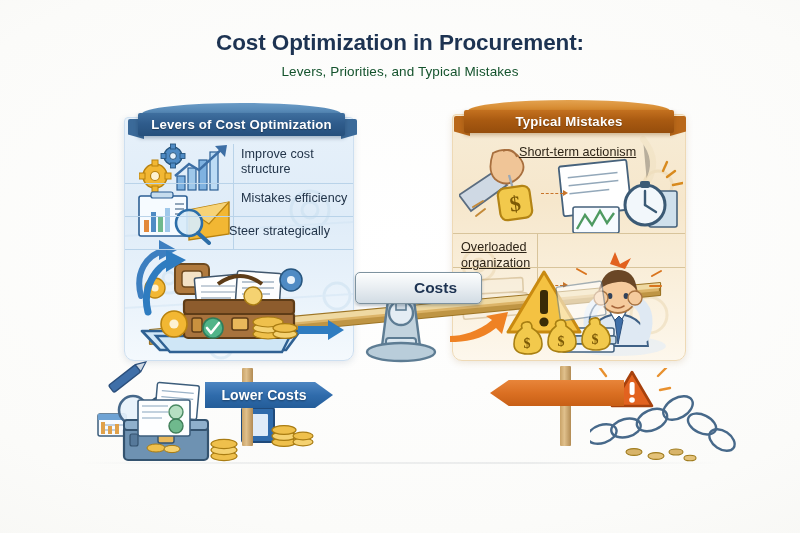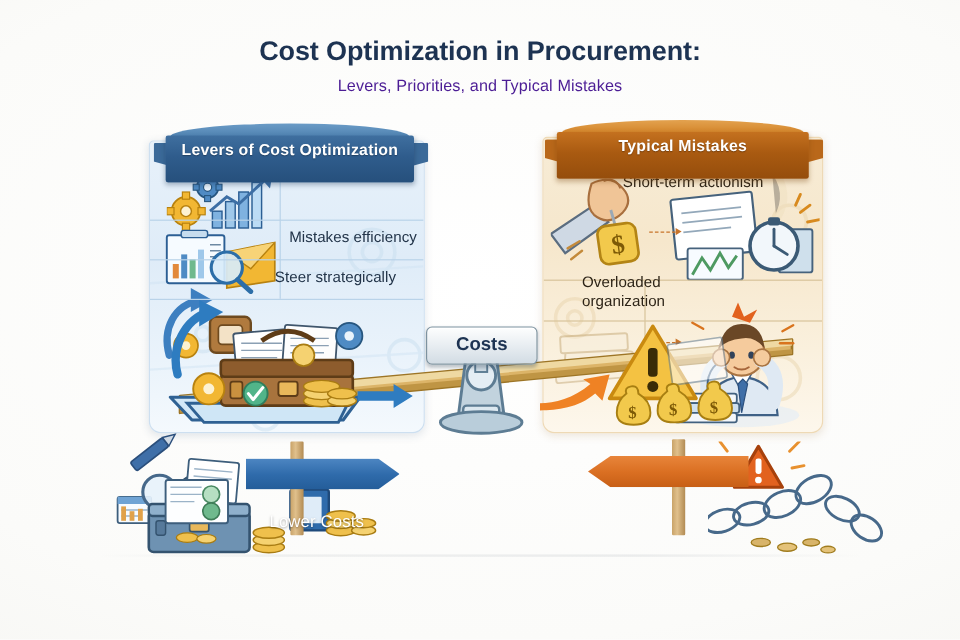--- a/index.html
+++ b/index.html
@@ -38,21 +38,21 @@
     font-size: 22.5px;
     font-weight: bold;
     color: #1d3352;
     letter-spacing: -0.1px;
     line-height: 1.15;
   }
   #subtitle {
     margin-top: 8px;
     font-size: 13.5px;
     font-weight: normal;
-    color: #4c1d95;
+    color: #14532d;
     letter-spacing: 0.1px;
   }
 
   
   .panel {
     position: absolute;
     z-index: 10;
   }
   
   #panel-levers {
@@ -93,21 +93,21 @@
 
   
   .ribbon {
     position: absolute;
     z-index: 30;
     text-align: center;
     color: #ffffff;
     font-size: 13.2px;
     font-weight: bold;
     line-height: 23px;
-    height: 39px;
+    height: 23px;
     letter-spacing: 0.2px;
     text-shadow: 0 1px 1px rgba(0,0,0,0.33);
   }
   #ribbon-levers {
     left: 138px;
     top: 113px;
     width: 207px;
     background: linear-gradient(180deg, #3f6f9f 0%, #2f5c8c 45%, #26507c 100%);
     border-radius: 2px;
     box-shadow: 0 2px 4px rgba(25,55,90,0.35);
@@ -146,20 +146,21 @@
   .row-label {
     position: absolute;
     z-index: 22;
     font-size: 12.6px;
     color: #223449;
     line-height: 15px;
     letter-spacing: 0.05px;
   }
   #panel-mistakes .row-label, .mist-label {
     color: #2d2417;
+    text-decoration: underline;
   }
   .divider {
     position: absolute;
     z-index: 20;
     height: 1px;
   }
   .divider.blue { background: #b9d3e9; }
   .divider.cream { background: #d8c49b; }
   .vdiv {
     position: absolute;
@@ -194,33 +195,33 @@
     z-index: 34;
     border-radius: 5px;
     background: linear-gradient(180deg, #fdfefe 0%, #e9eef2 48%, #d2dce4 100%);
     border: 1.6px solid #7d929f;
     box-shadow: 0 2px 3px rgba(50,70,90,0.3), inset 0 1px 0 #ffffff;
     text-align: center;
     line-height: 29px;
     font-size: 15.5px;
     font-weight: bold;
     color: #1d3352;
+    padding-left: 34px;
   }
 
   
   .signpost-label {
     position: absolute;
     z-index: 45;
     color: #ffffff;
     font-size: 14px;
-    font-weight: normal;
+    font-weight: bold;
     line-height: 26px;
     text-shadow: 0 1px 2px rgba(0,0,0,0.38);
     letter-spacing: 0.1px;
-    margin-top: 39px;
   }
   #sign-lower {
     left: 212px; top: 382px; width: 104px; text-align: center;
   }
   #sign-increase {
     left: 505px; top: 380px; width: 108px; text-align: center;
   }
   .sign-board { position: absolute; z-index: 44; height: 26px; }
   #board-lower {
     left: 205px; top: 382px; width: 128px;
@@ -328,20 +329,21 @@
 
     <svg class="art" style="left:6px; top:120px;" width="104" height="64" viewBox="0 0 104 64">
       <path d="M10 58 C4 36, 14 16, 36 12" fill="none" stroke="#3d7fc0" stroke-width="6" stroke-linecap="round"></path>
       <path d="M28 2 L46 12 L28 22 Z" fill="#3d7fc0"></path>
       <rect x="44" y="26" width="34" height="30" rx="5" fill="#b07a3e" stroke="#6e4a1f" stroke-width="2"></rect>
       <rect x="51" y="33" width="20" height="16" rx="3" fill="#f3e2c6" stroke="#6e4a1f" stroke-width="1.4"></rect>
       <circle cx="24" cy="50" r="10" fill="#f2b733" stroke="#b8820f" stroke-width="1.4"></circle>
       <circle cx="24" cy="50" r="3.6" fill="#fdf2d2"></circle>
     </svg>
 
+    <div class="row-label" style="left:116px; top:29px; width:106px;">Improve cost structure</div>
     <div class="row-label" style="left:116px; top:73px; width:112px;">Mistakes efficiency</div>
     <div class="row-label" style="left:104px; top:106px; width:112px;">Steer strategically</div>
   </div>
 
   <svg class="art" style="left:140px; top:250px; z-index:18;" width="210" height="110" viewBox="0 0 210 110">
     <path d="M8 62 C2 40, 14 16, 34 10" fill="none" stroke="#2e7cc0" stroke-width="7" stroke-linecap="round"></path>
     <path d="M26 0 L46 10 L26 22 Z" fill="#2e7cc0"></path>
 
     <path d="M16 86 L150 86 L142 102 L30 102 Z" fill="#cfe6f6" stroke="#2f6193" stroke-width="2.4"></path>
 
@@ -443,21 +445,21 @@
       <div class="dash-line" style="left:0; top:0; width:22px;"></div>
       <div class="dash-head" style="left:22px; top:-3px;"></div>
     </div>
 
     <div class="dash-arrow" style="left:88px; top:170px;">
       <div class="dash-line" style="left:0; top:0; width:22px;"></div>
       <div class="dash-head" style="left:22px; top:-3px;"></div>
     </div>
 
     <div class="row-label mist-label" style="left:66px; top:30px; width:164px;">Short-term actionism</div>
-    <div class="row-label mist-label" style="left:8px; top:112px; width:76px; line-height:16px;margin-left:24px;">Overloaded organization</div>
+    <div class="row-label mist-label" style="left:8px; top:124px; width:76px; line-height:16px;">Overloaded organization</div>
 
     <svg class="art" style="left:4px; top:158px;" width="92" height="56" viewBox="0 0 92 56" opacity="0.42">
       <g fill="#f7eedc" stroke="#b99a63" stroke-width="1.6">
         <rect x="6" y="30" width="56" height="14" rx="2" transform="rotate(-5 34 37)"></rect>
         <rect x="14" y="18" width="56" height="14" rx="2" transform="rotate(4 42 25)"></rect>
         <rect x="10" y="6" width="56" height="14" rx="2" transform="rotate(-3 38 13)"></rect>
       </g>
     </svg>
   </div>
 

